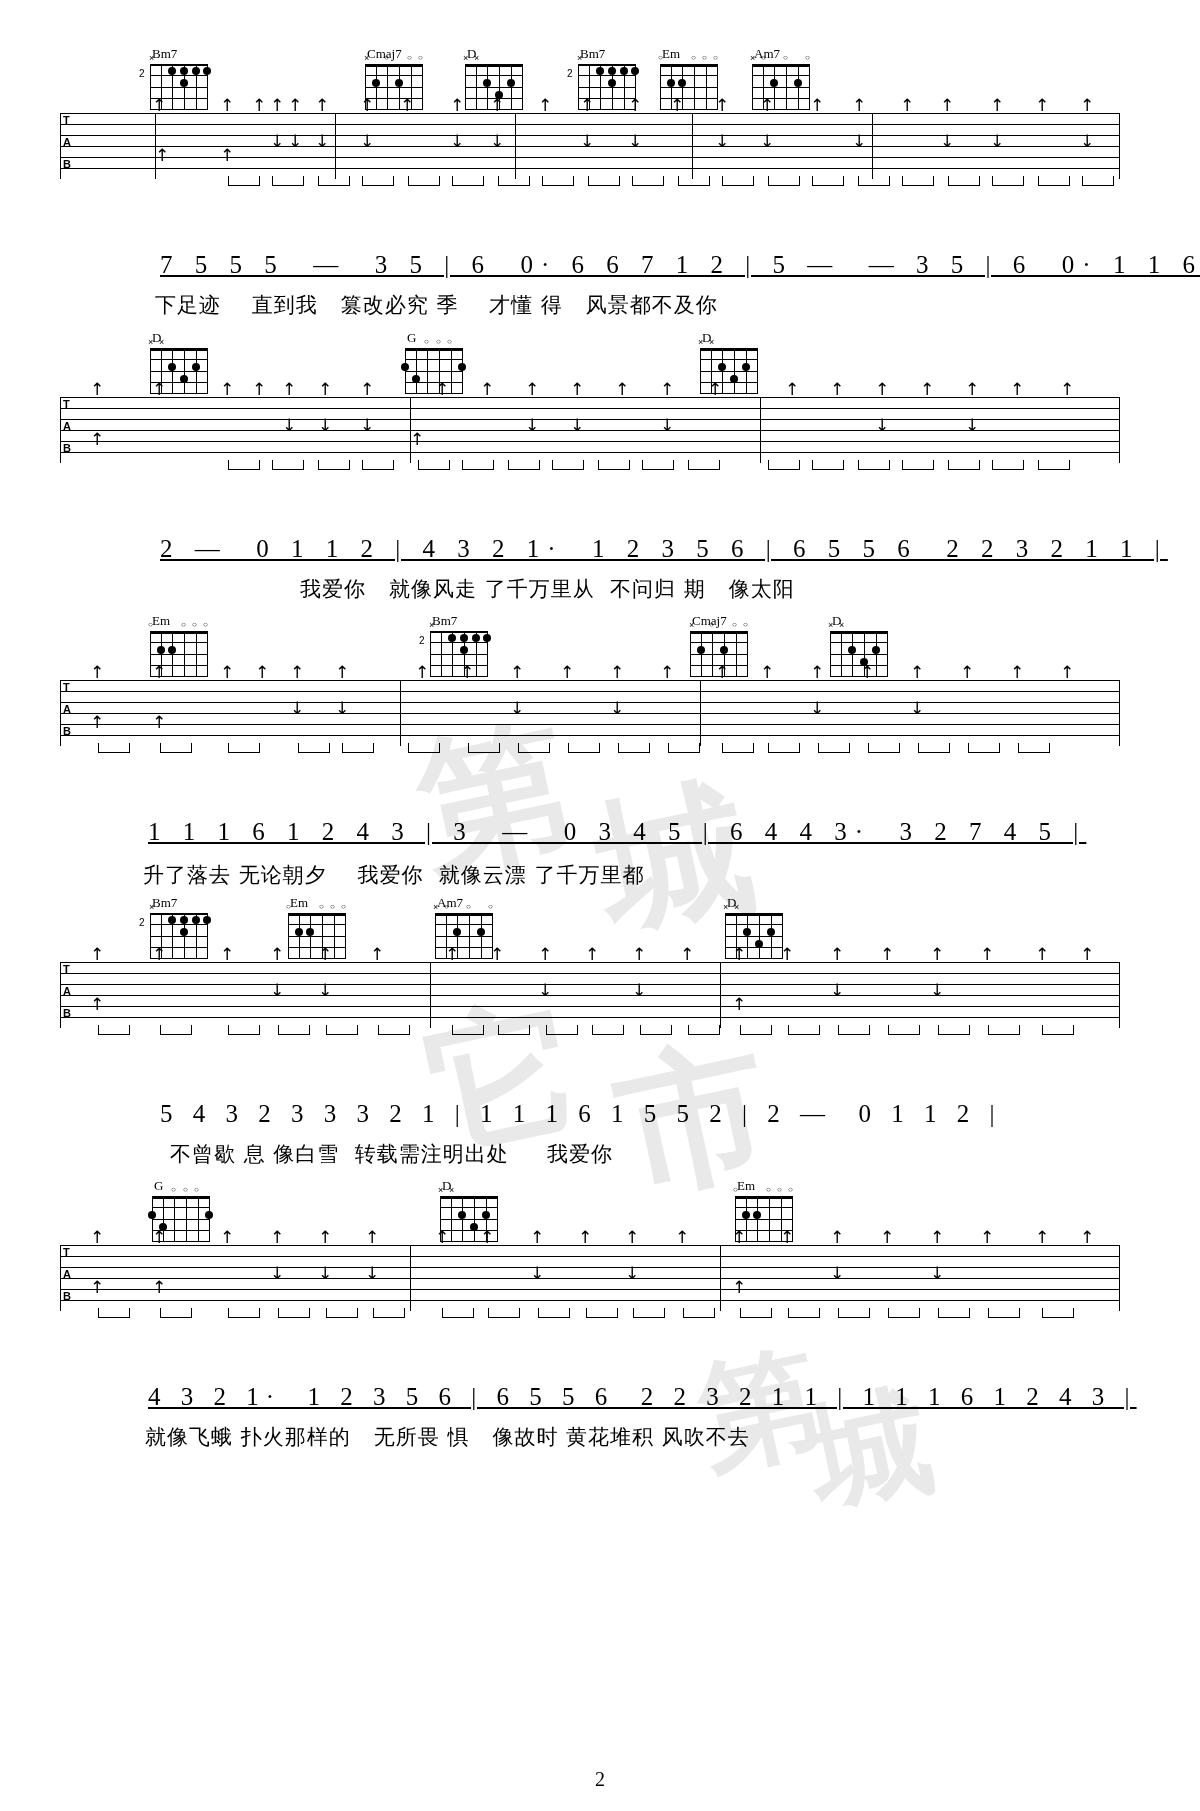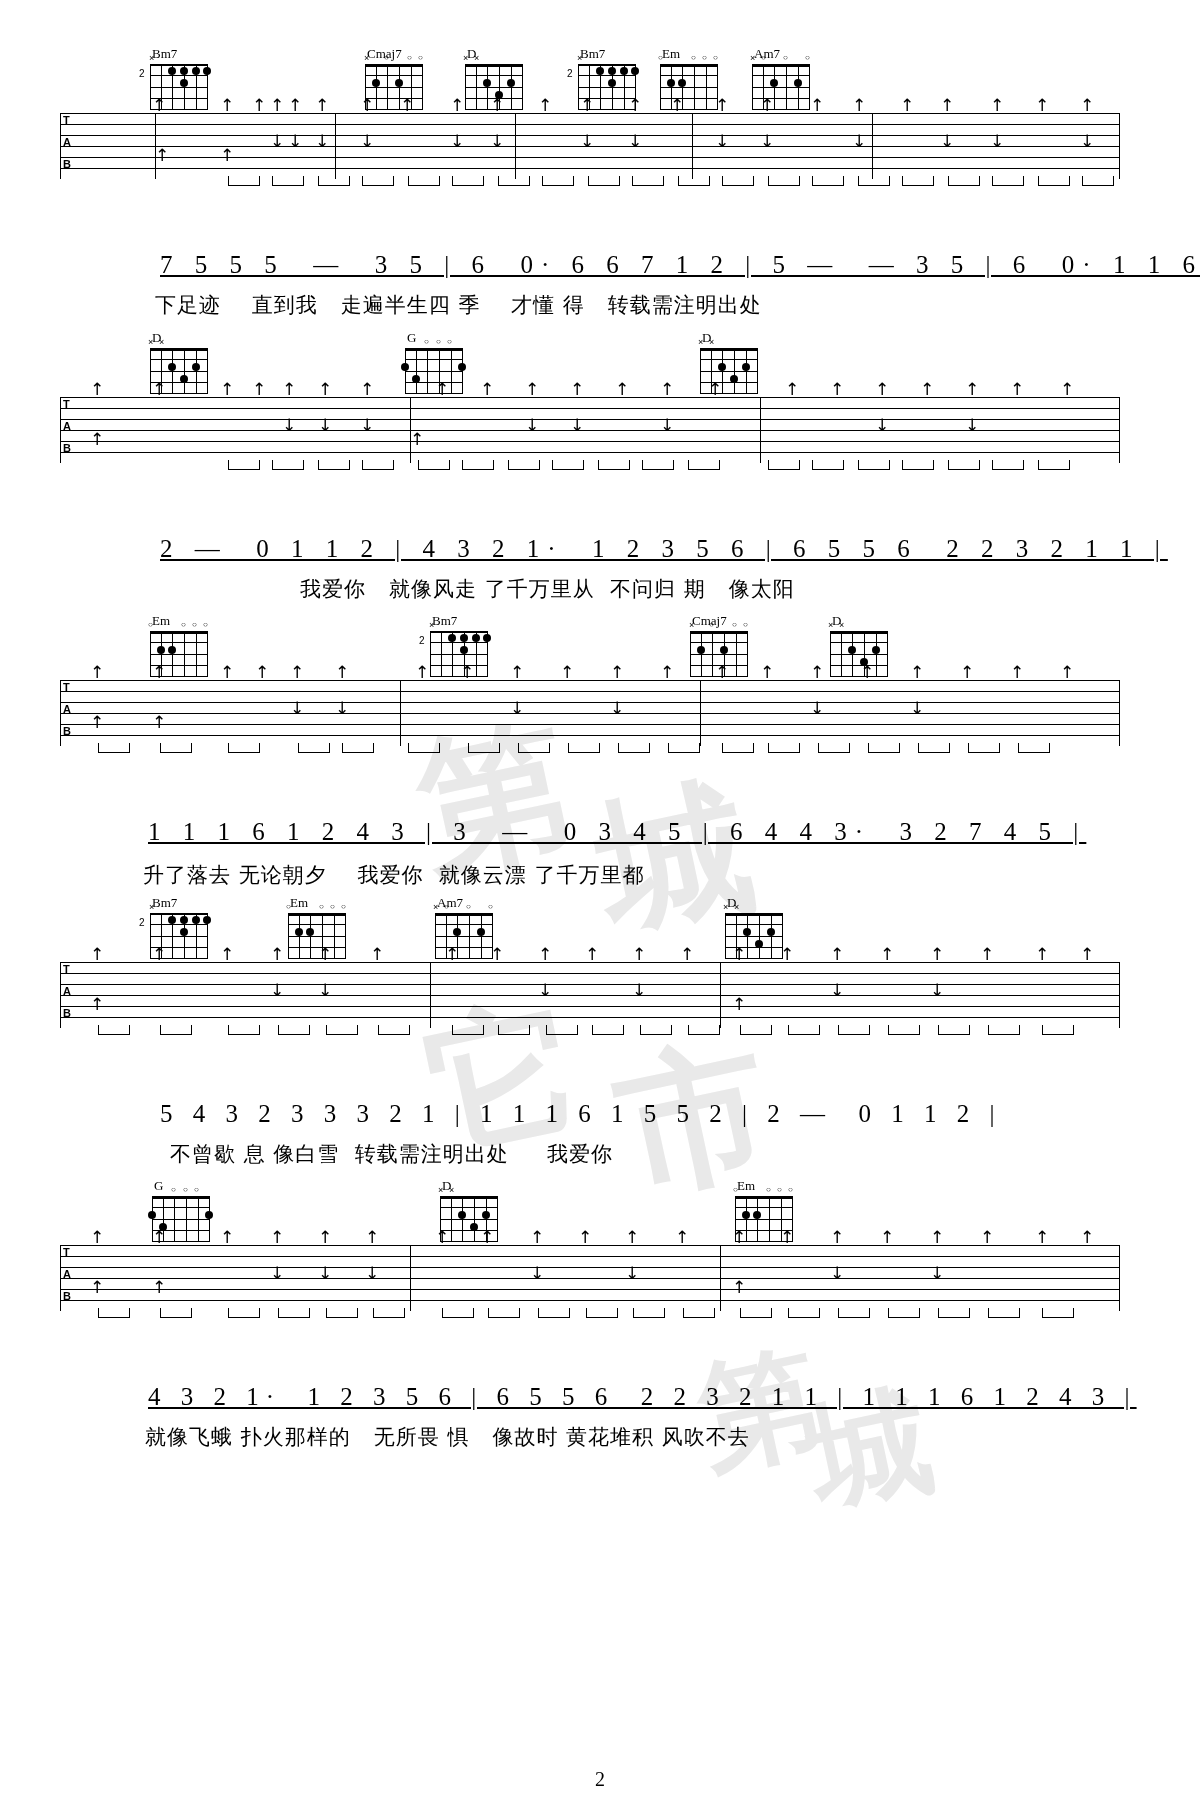--- a/index.html
+++ b/index.html
@@ -285,21 +285,21 @@
       <div class="beam" style="left:888px;width:30px;"></div>
       <div class="beam" style="left:932px;width:30px;"></div>
       <div class="beam" style="left:978px;width:30px;"></div>
       <div class="beam" style="left:1022px;width:30px;"></div>
     </div>
 
     <div class="numline" style="top:205px;">
       <div class="num" style="left:160px;letter-spacing:8px;text-decoration:underline;">7 5 5 5  —  3 5 | 6  0· 6 6 7 1 2 | 5 —  — 3 5 | 6  0· 1 1 6 1 1 2 |</div>
     </div>
     <div class="lyrline" style="top:245px;">
-      <div class="ly" style="left:155px;letter-spacing:1px;">下足迹    直到我   走遍半生四 季    才懂 得   转载需注明出处</div>
+      <div class="ly" style="left:155px;letter-spacing:1px;">下足迹    直到我   篡改必究 季    才懂 得   风景都不及你</div>
     </div>
   </div>
 
   <div class="system" style="top:330px;">
 
     <div class="chord" style="left:150px;top:0;">
       <div class="cname">D</div>
       <div class="grid">
         <div class="xmark" style="left:-2px;">×</div>
         <div class="xmark" style="left:9px;">×</div>

